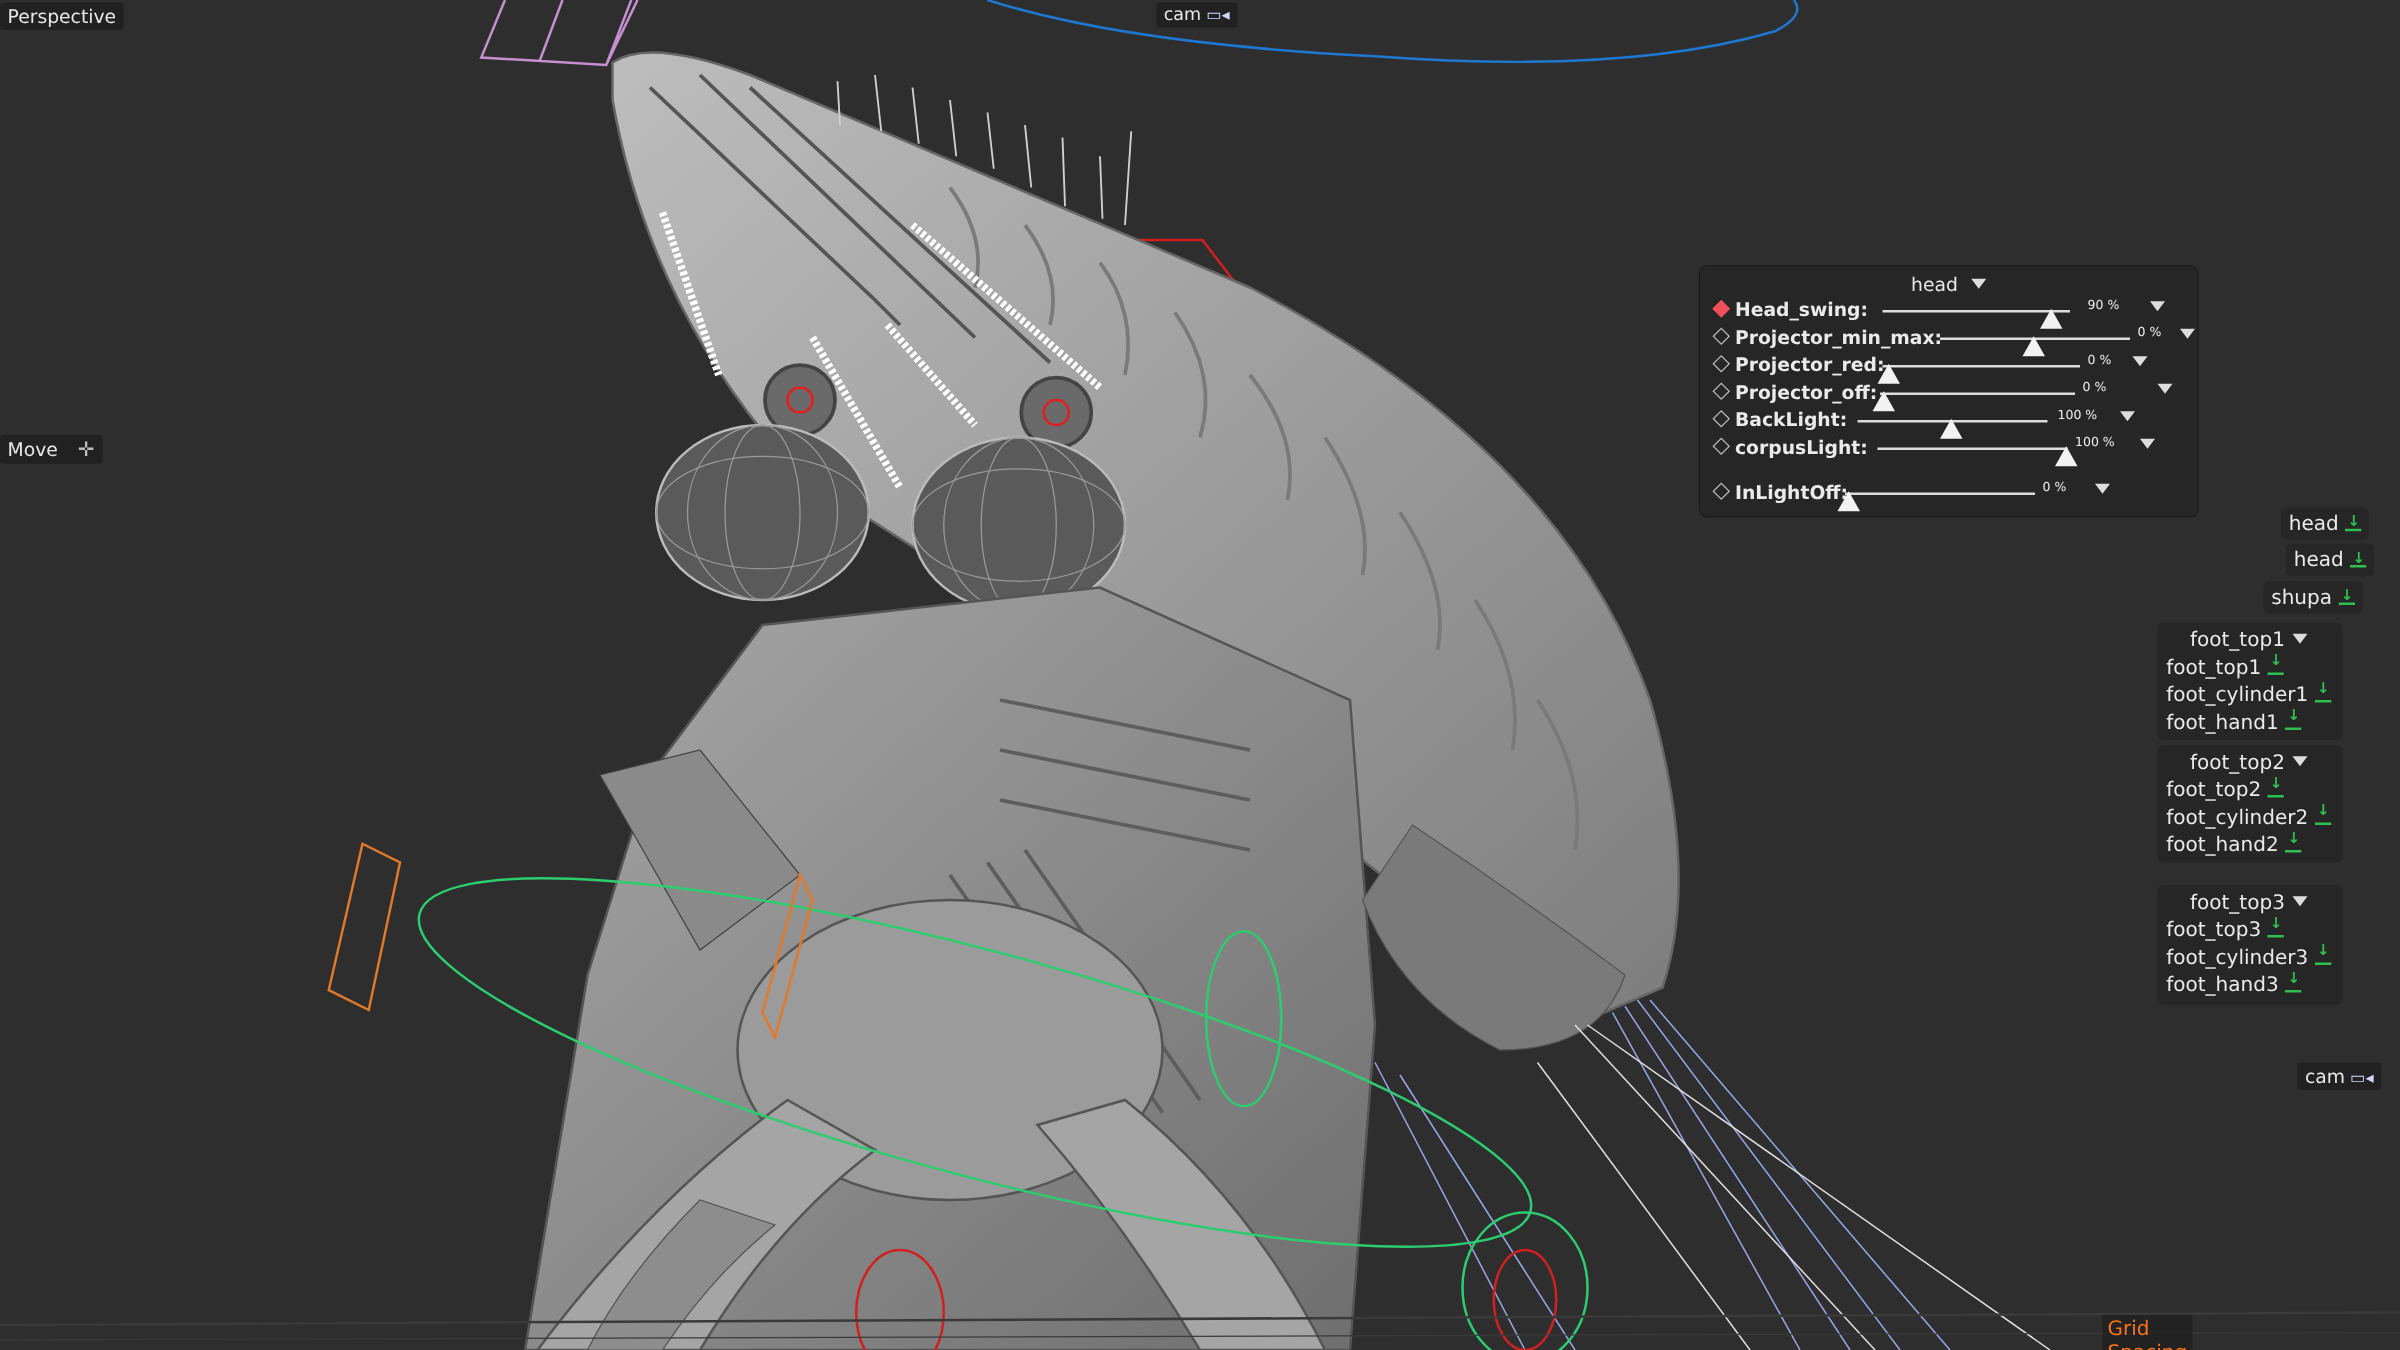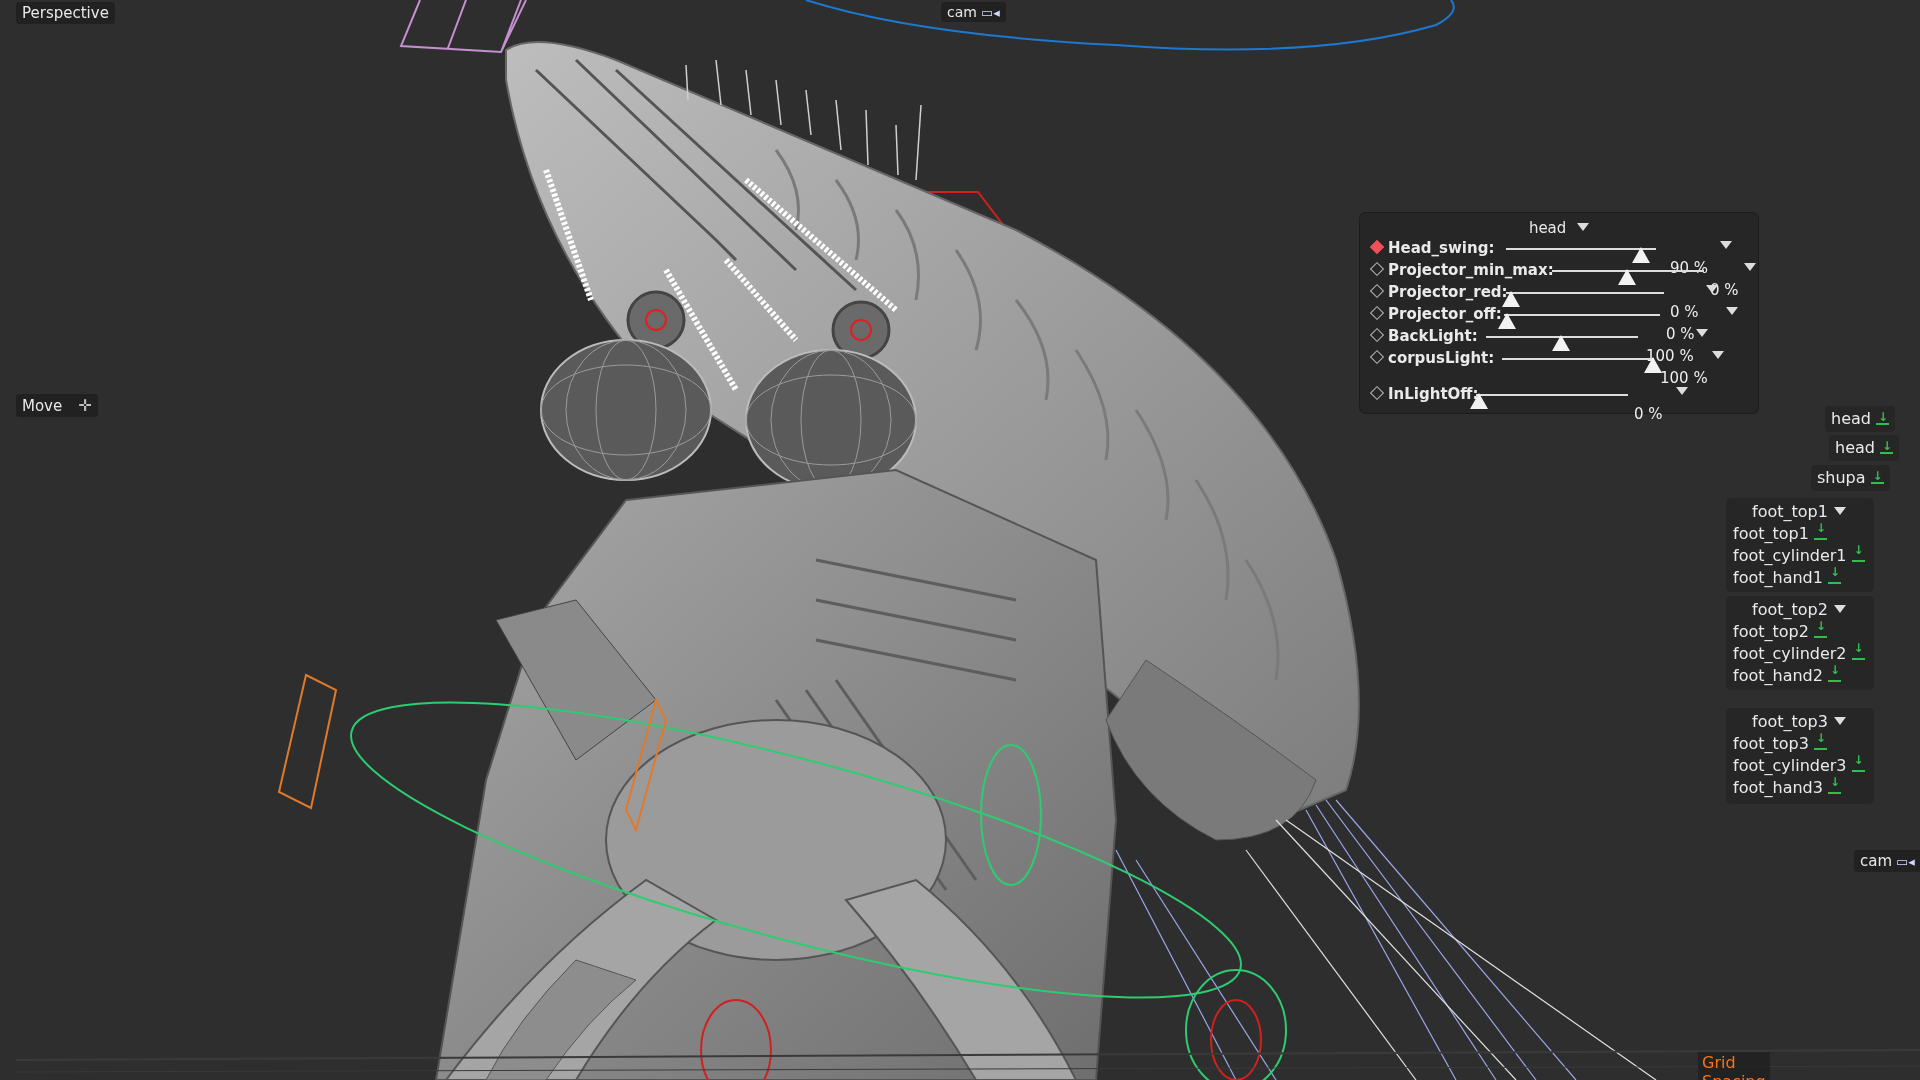--- a/index.html
+++ b/index.html
@@ -1,36 +1,36 @@
 <!DOCTYPE html>
 <html><head>
 <meta charset="utf-8">
 <style>
   html, body { margin:0; padding:0; }
   body { width:1920px; height:1080px; background:#2e2e2e; overflow:hidden; position:relative;
          font-family:"DejaVu Sans", sans-serif; color:#e6e6e6; }
-  .viewport { position:absolute; left:16px; top:0; width:1648px; height:1080px; }
+  .viewport { position:absolute; left:0; top:0; width:1648px; height:1080px; }
   .viewport svg { position:absolute; left:0; top:0; }
   .hud-label { position:absolute; background:rgba(30,30,30,0.75); color:#e8e8e8; font-size:15px;
                padding:2px 6px; border-radius:3px; white-space:nowrap; }
   .cam-icon { display:inline-block; margin-left:4px; color:#cfd6ff; font-size:13px; }
   .move-cross { display:inline-block; margin-left:16px; color:#bbb; font-size:16px; }
 
   .ctrl-panel { position:absolute; left:1360px; top:213px; width:398px; height:200px;
                 background:#262626; border-radius:6px; box-shadow:0 0 0 1px #1c1c1c; }
   .ctrl-title { position:absolute; left:0; width:100%; top:6px; text-align:center; font-size:15px; color:#e8e8e8; }
   .ctrl-row { position:absolute; left:10px; height:20px; font-size:15px; color:#eaeaea; font-weight:bold; }
   .ctrl-row .dot { display:inline-block; width:8px; height:8px; border:1px solid #bbb; transform:rotate(45deg);
                    margin-right:6px; margin-left:2px; vertical-align:1px; }
   .ctrl-row .dot.active { background:#f0505a; border-color:#f0505a; }
   .ctrl-row .lbl { display:inline-block; }
   .slider-track { position:absolute; height:2px; background:#ddd; top:9px; }
   .slider-thumb { position:absolute; top:-1px; width:0; height:0; border-left:9px solid transparent;
                   border-right:9px solid transparent; border-bottom:16px solid #f2f2f2; }
-  .slider-val { position:absolute; top:0; font-size:15px; color:#eee; font-weight:normal;margin-top:20px; }
+  .slider-val { position:absolute; top:0; font-size:10px; color:#eee; font-weight:normal; }
   .chev { position:absolute; top:2px; width:0; height:0; border-left:6px solid transparent;
           border-right:6px solid transparent; border-top:8px solid #ddd; }
   .chev::after { content:""; }
 
   .sel-chip { position:absolute; background:#262626; border-radius:4px; font-size:16px; color:#eaeaea;
               padding:2px 6px; height:22px; line-height:22px; white-space:nowrap; }
   .dl-icon { display:inline-block; width:13px; height:14px; margin-left:5px; vertical-align:-1px;
              border-bottom:2px solid #2fbf4f; position:relative; }
   .dl-icon::before { content:"↓"; position:absolute; left:2px; top:-3px; color:#2fbf4f; font-size:12px; font-weight:bold; }
   .group-box { position:absolute; left:1710px; width:148px; background:#262626; border-radius:5px;margin-left:16px; }
@@ -157,21 +157,21 @@
   </svg>
 
   <div class="hud-label" style="left:0;top:2px;">
     <span>Perspective</span>
   </div>
 
   <div class="hud-label" style="left:925px;top:2px;font-size:14px;">
     <span>cam</span><span class="cam-icon">▭◂</span>
   </div>
 
-  <div class="hud-label" style="left:0;top:348px;margin-top:46px;">
+  <div class="hud-label" style="left:0;top:348px;">
     <span>Move</span><span class="move-cross">✛</span>
   </div>
 
   <div class="hud-label" style="left:1838px;top:850px;font-size:15px;">
     <span>cam</span><span class="cam-icon">▭◂</span>
   </div>
 
   <div class="grid-label">Grid Spacing : 500 cm</div>
 </div>
 

